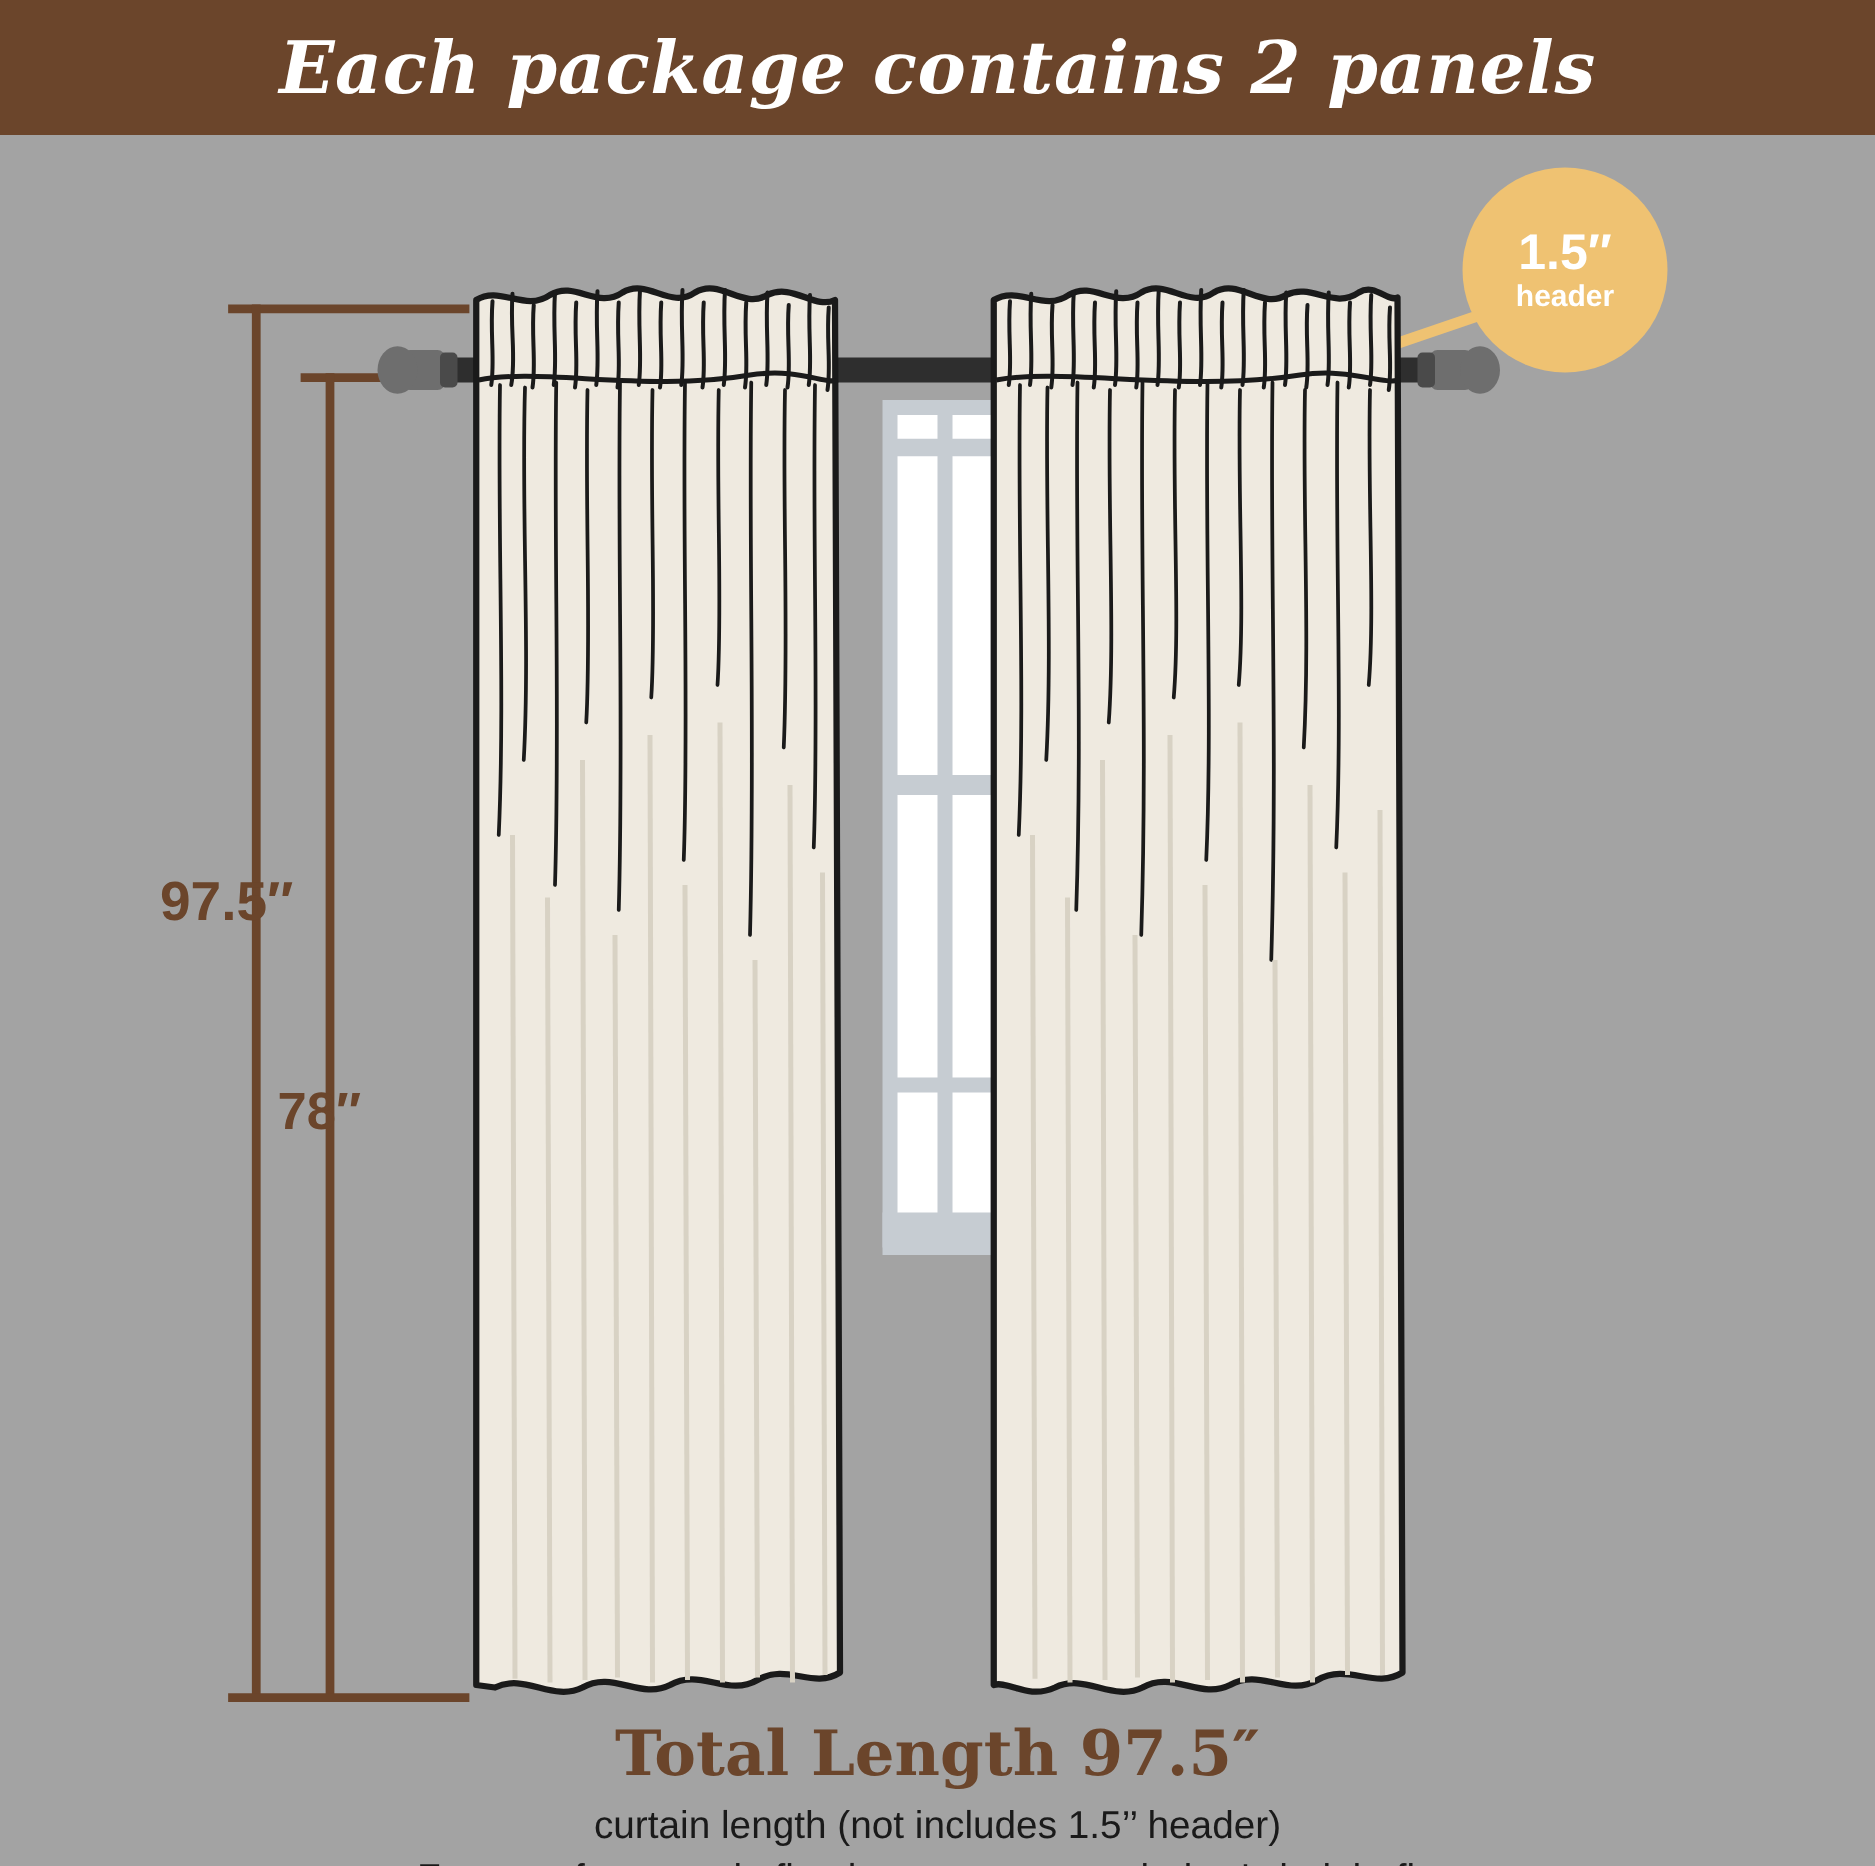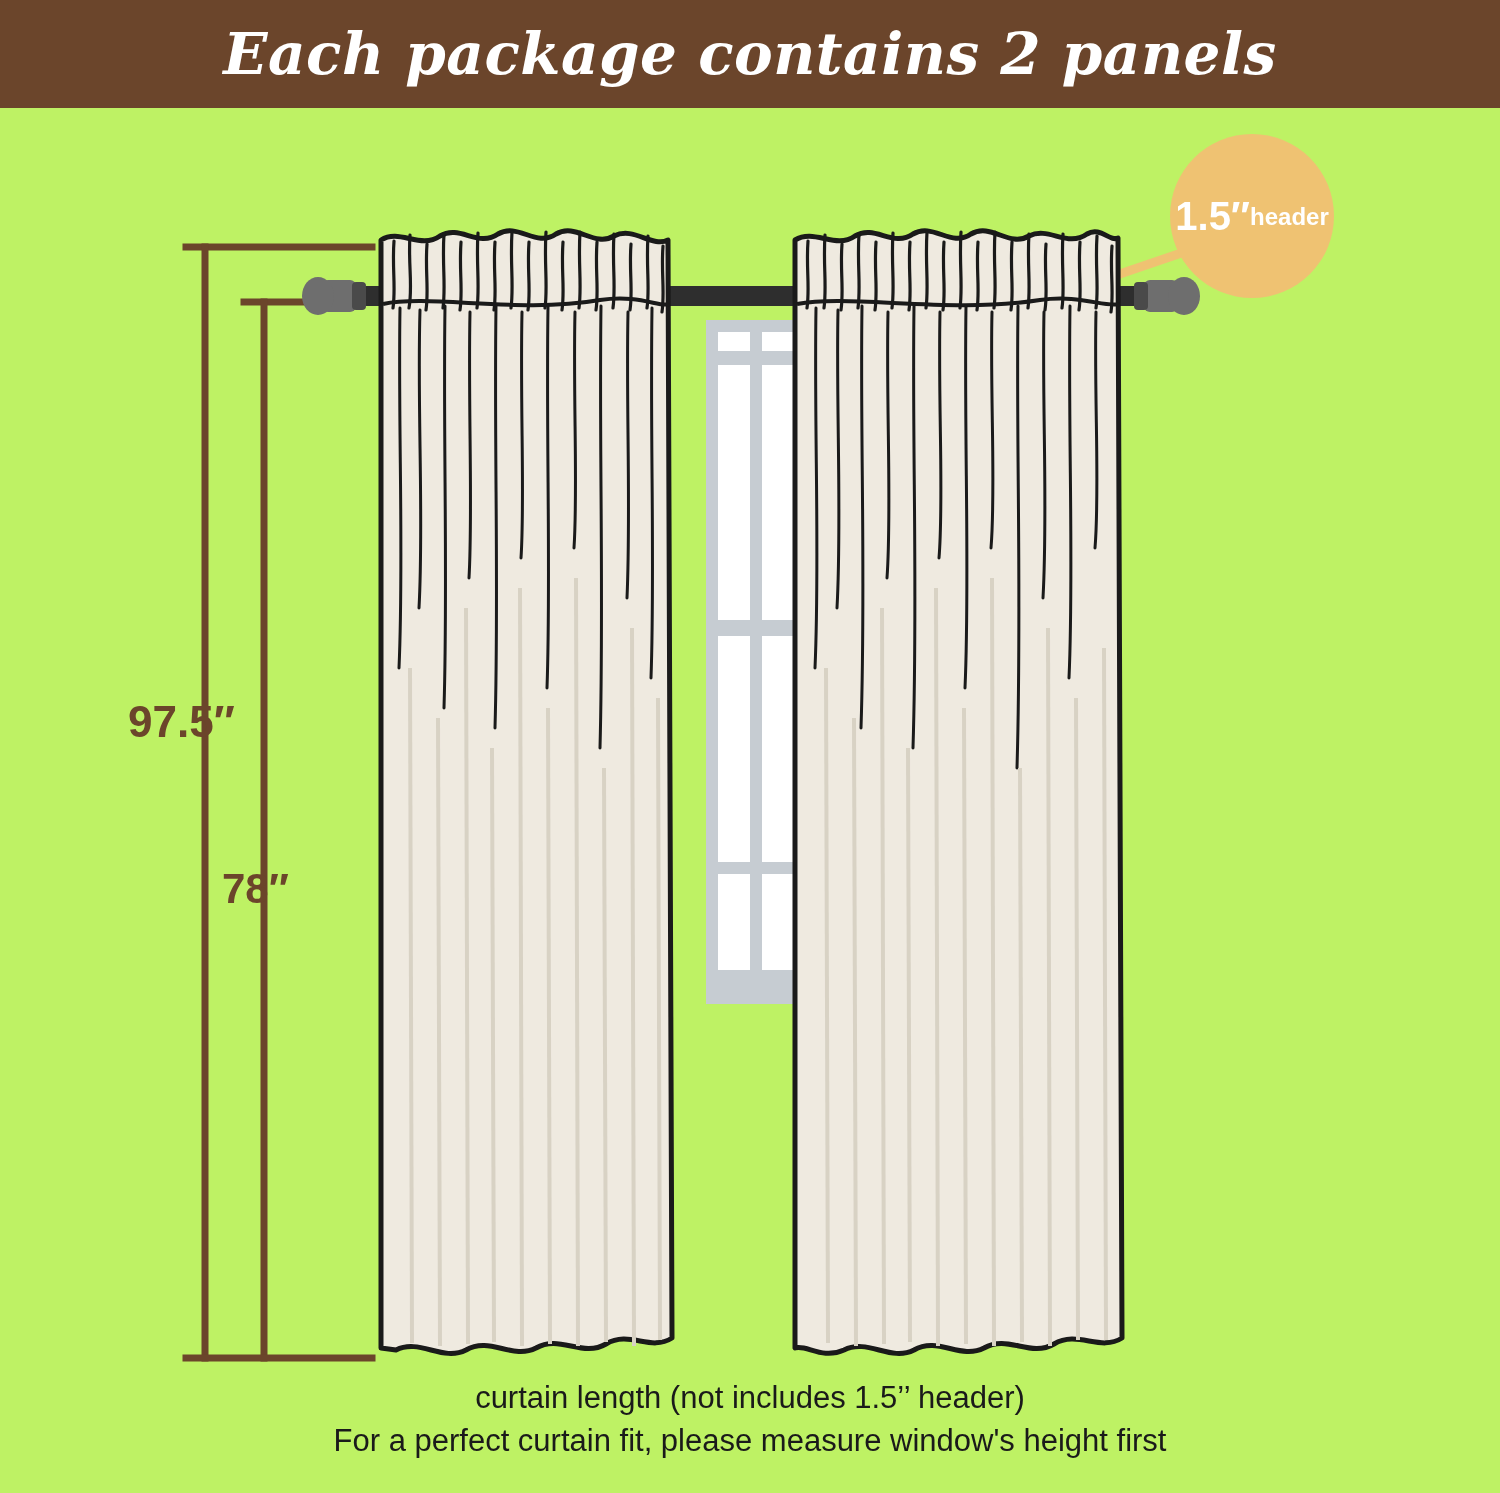--- a/index.html
+++ b/index.html
@@ -4,21 +4,21 @@
 <style>
   html, body {
     margin: 0;
     padding: 0;
     background: #ffffff;
   }
   #page {
     position: relative;
     width: 1500px;
     height: 1493px;
-    background: #bef264;
+    background: #a3a3a3;
     overflow: hidden;
     font-family: "Liberation Sans", sans-serif;
   }
   
   .banner {
     position: absolute;
     left: 0;
     top: 0;
     width: 1500px;
     height: 108px;
@@ -73,20 +73,21 @@
   
   .callout {
     position: absolute;
     left: 1170px;
     top: 26px;
     width: 164px;
     height: 164px;
     border-radius: 50%;
     background: #efc272;
     display: flex;
+    flex-direction: column;
     align-items: center;
     justify-content: center;
     line-height: 1.05;
   }
   .callout-value {
     font-family: "Liberation Sans", sans-serif;
     font-weight: bold;
     font-size: 40px;
     color: #ffffff;
   }
@@ -307,18 +308,19 @@
 
     <div class="dim-label" id="label-975">97.5″</div>
     <div class="dim-label" id="label-96">78″</div>
 
     <div class="callout">
       <div class="callout-value">1.5″</div>
       <div class="callout-sub">header</div>
     </div>
 
     <div class="caption">
+      <div class="caption-title">Total Length 97.5″</div>
       <div class="caption-line">curtain length (not includes 1.5’’ header)</div>
       <div class="caption-line">For a perfect curtain fit, please measure window's height first</div>
     </div>
 
   </div>
 </div>
 
 </body></html>

